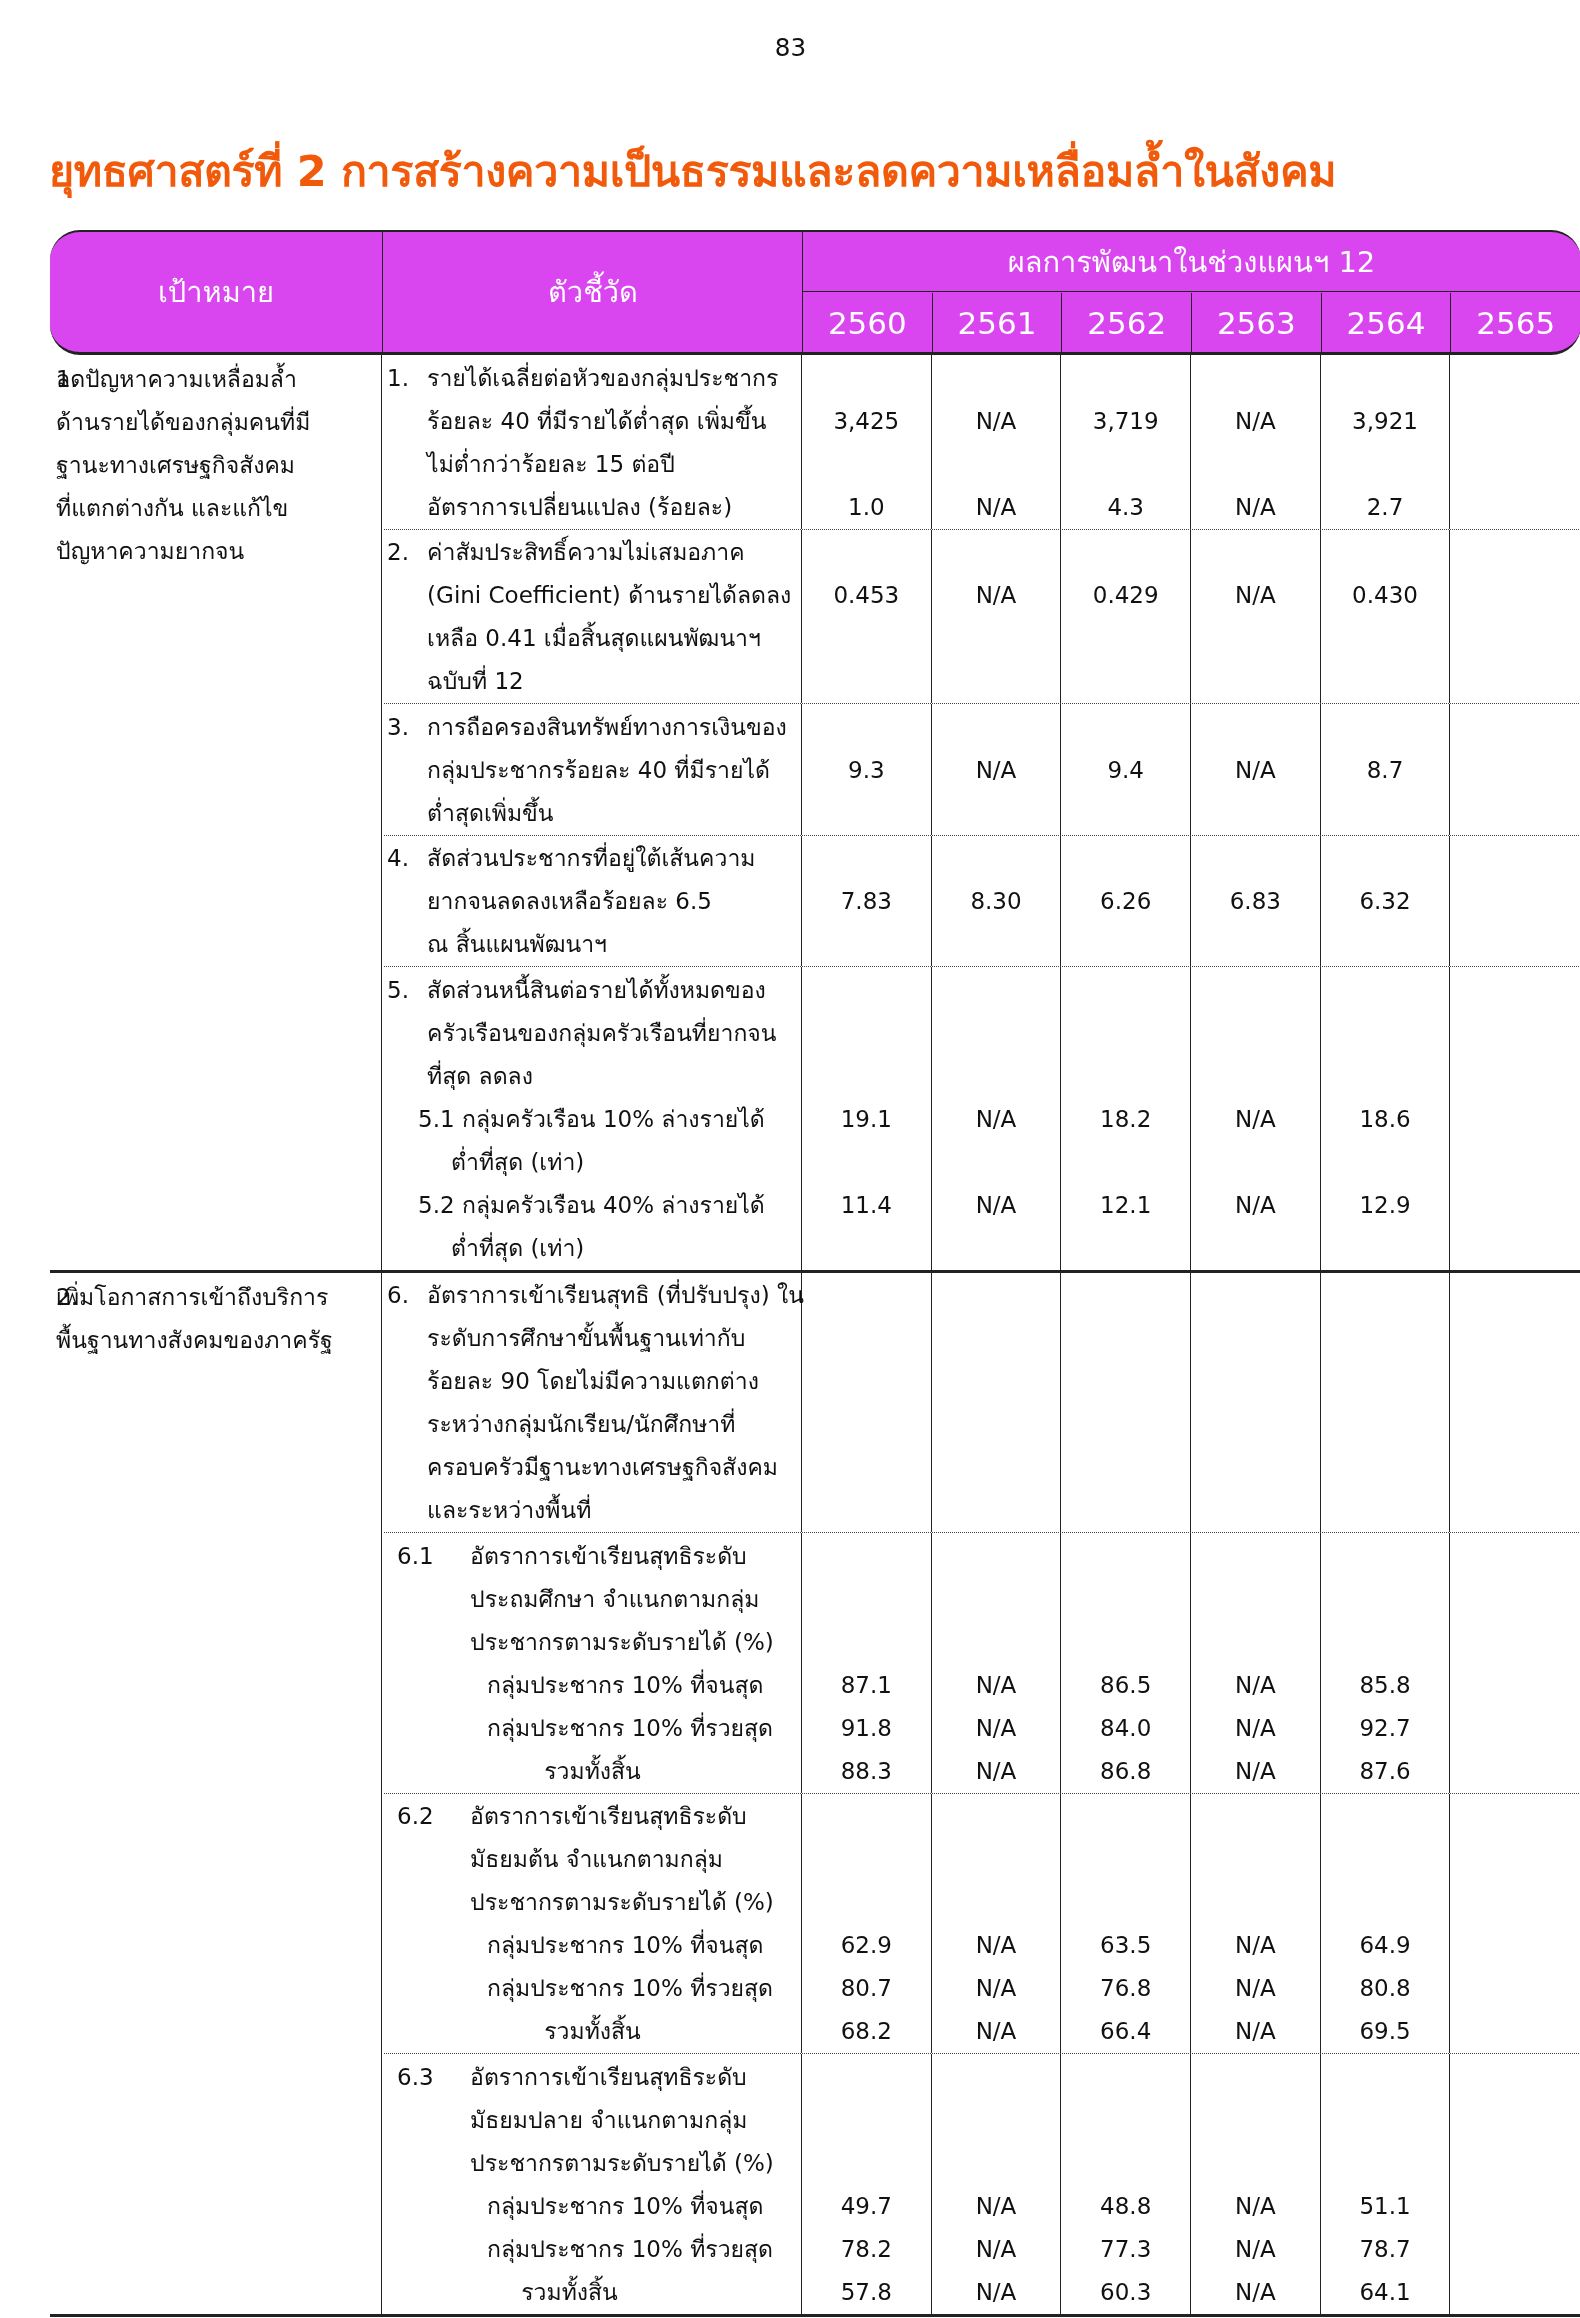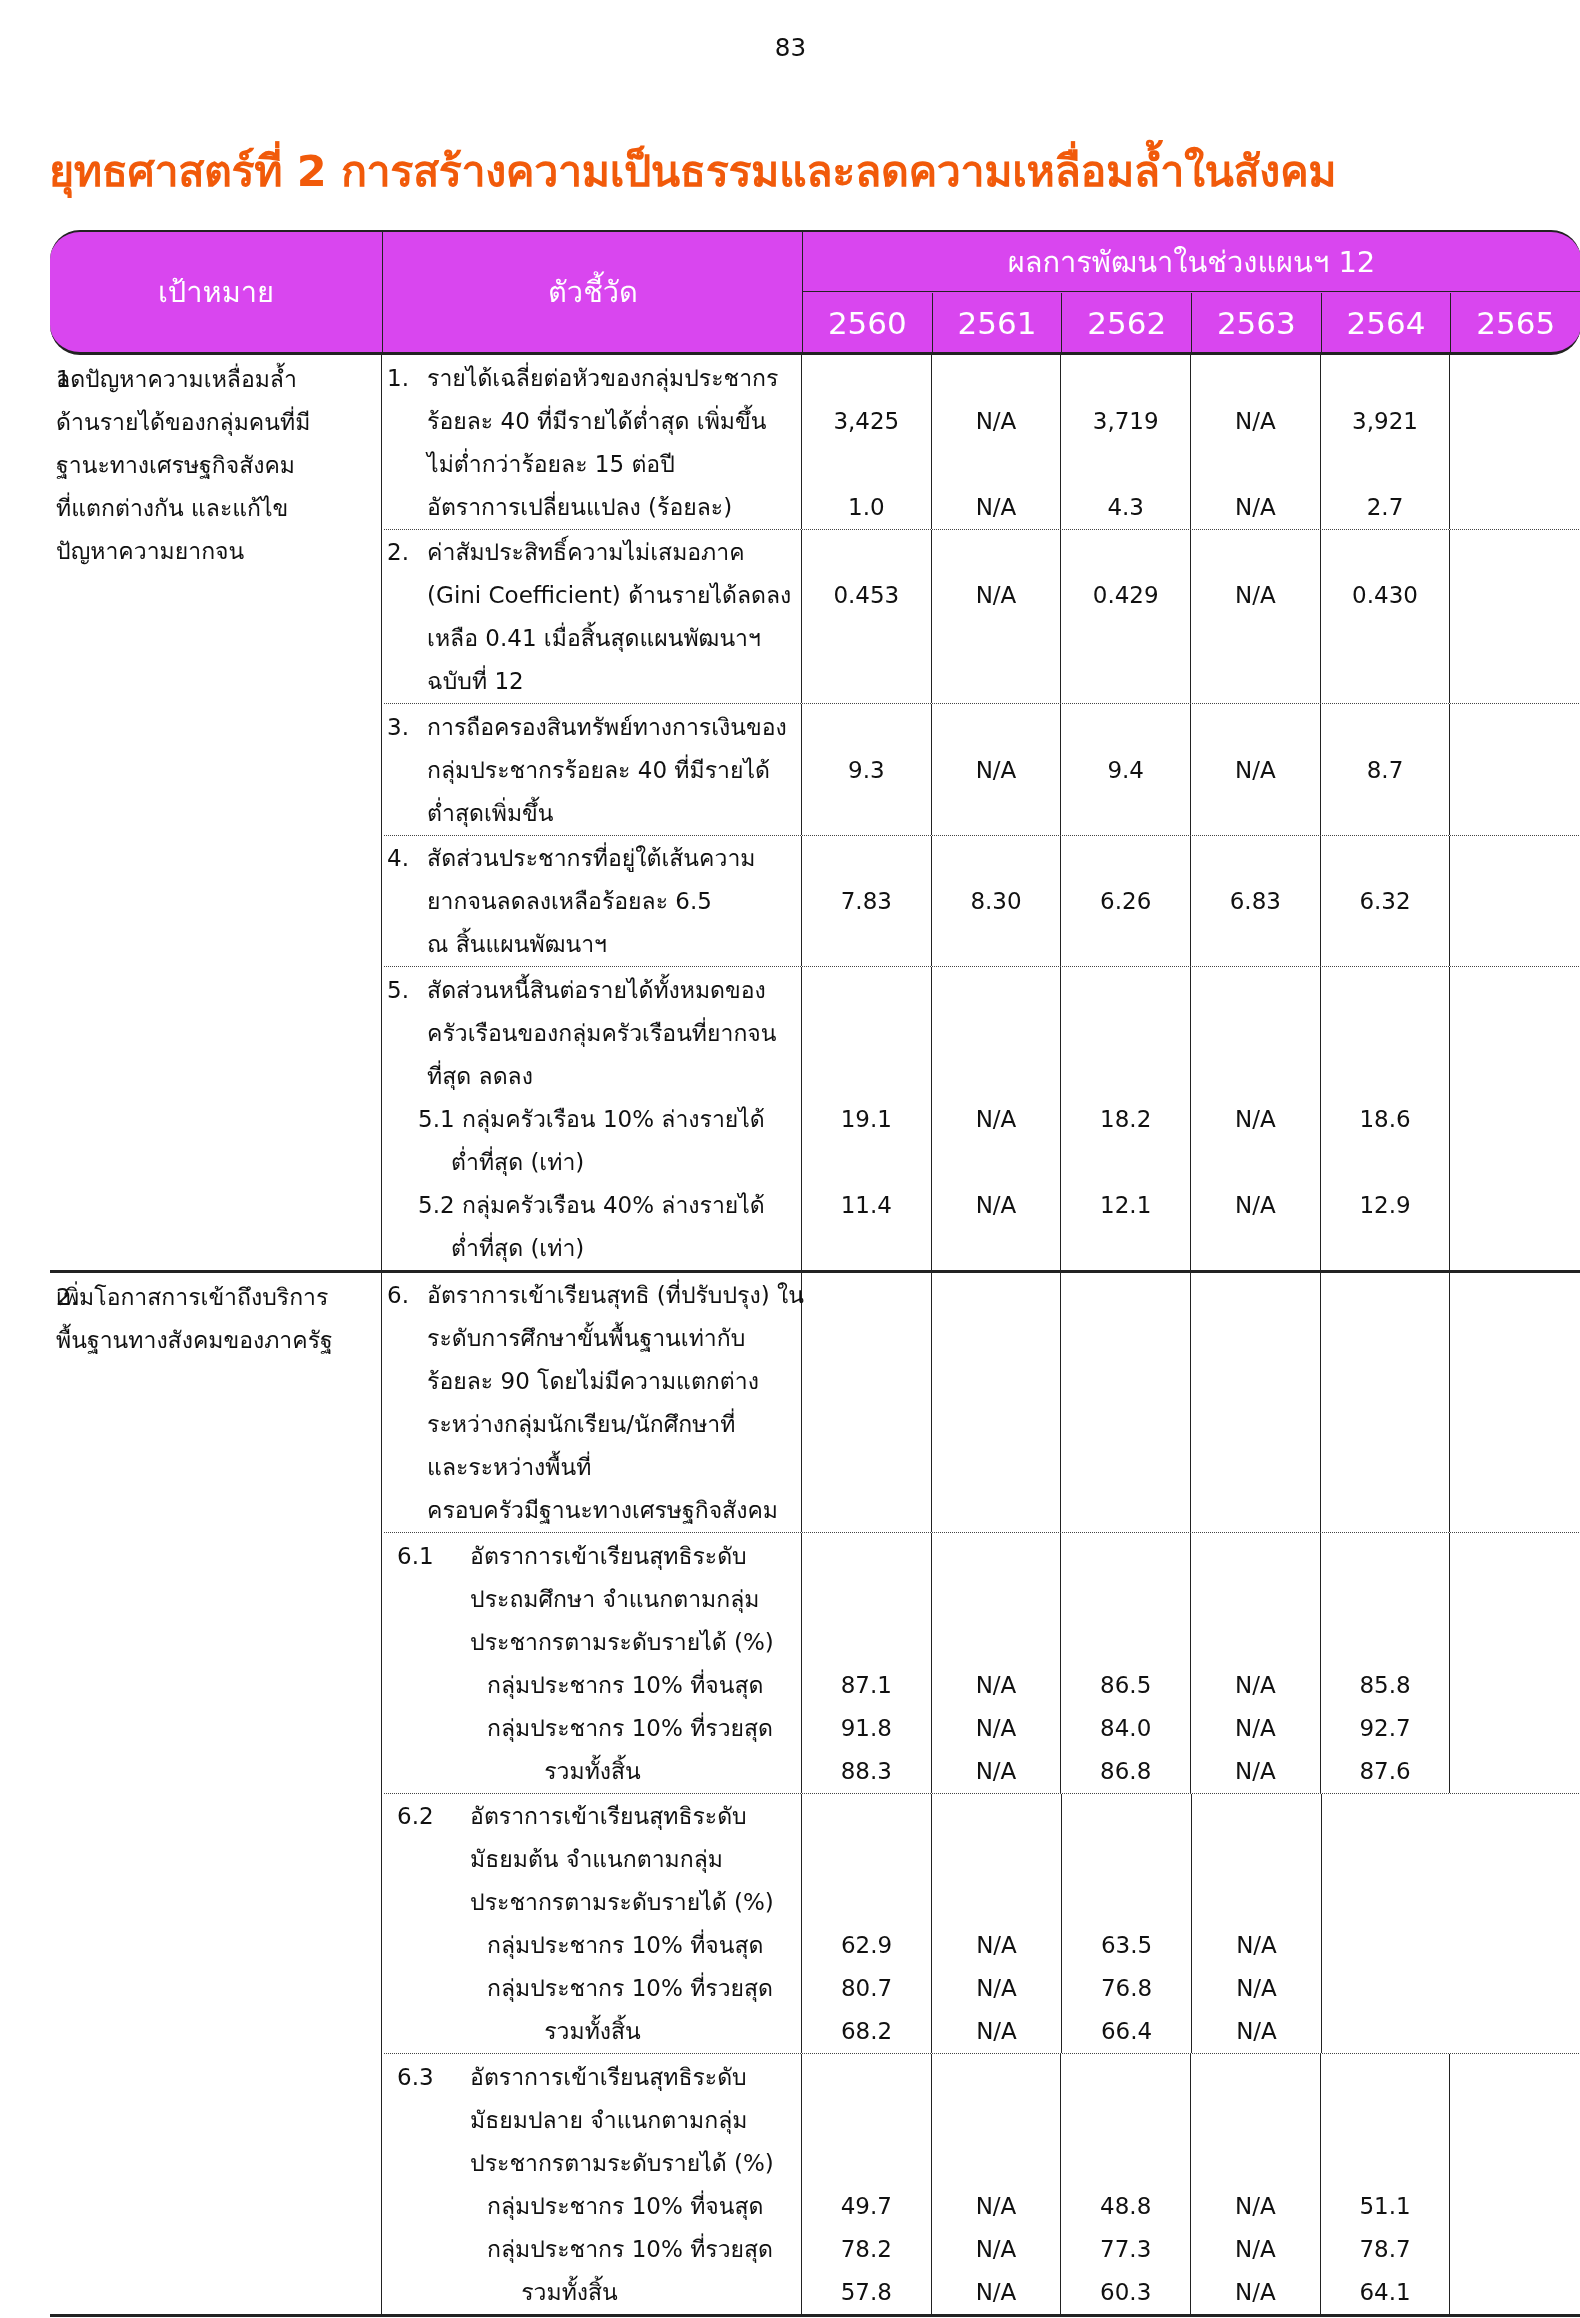--- a/index.html
+++ b/index.html
@@ -341,22 +341,22 @@
             <div>พื้นฐานทางสังคมของภาครัฐ</div>
           </div>
         </div>
         <div class="rows">
           <div class="row">
             <div class="ind-cell">
               <div class="ind-line l0"><span class="n">6.</span><span>อัตราการเข้าเรียนสุทธิ (ที่ปรับปรุง) ใน</span></div>
               <div class="ind-line l1"><span>ระดับการศึกษาขั้นพื้นฐานเท่ากับ</span></div>
               <div class="ind-line l1"><span>ร้อยละ 90 โดยไม่มีความแตกต่าง</span></div>
               <div class="ind-line l1"><span>ระหว่างกลุ่มนักเรียน/นักศึกษาที่</span></div>
+              <div class="ind-line l1"><span>ครอบครัวมีฐานะทางเศรษฐกิจสังคม</span></div>
               <div class="ind-line l1"><span>และระหว่างพื้นที่</span></div>
-              <div class="ind-line l1"><span>ครอบครัวมีฐานะทางเศรษฐกิจสังคม</span></div>
             </div>
             <div class="vals">
               <div class="val-col">
                 <div class="val-line"></div>
                 <div class="val-line"></div>
                 <div class="val-line"></div>
                 <div class="val-line"></div>
                 <div class="val-line"></div>
                 <div class="val-line"></div>
               </div>
@@ -496,20 +496,28 @@
                 <div class="val-line">76.8</div>
                 <div class="val-line">66.4</div>
               </div>
               <div class="val-col">
                 <div class="val-line"></div>
                 <div class="val-line"></div>
                 <div class="val-line"></div>
                 <div class="val-line">N/A</div>
                 <div class="val-line">N/A</div>
                 <div class="val-line">N/A</div>
+              </div>
+              <div class="val-col">
+                <div class="val-line"></div>
+                <div class="val-line"></div>
+                <div class="val-line"></div>
+                <div class="val-line">64.9</div>
+                <div class="val-line">80.8</div>
+                <div class="val-line">69.5</div>
               </div>
               <div class="val-col">
                 <div class="val-line"></div>
                 <div class="val-line"></div>
                 <div class="val-line"></div>
                 <div class="val-line"></div>
                 <div class="val-line"></div>
                 <div class="val-line"></div>
               </div>
             </div>

